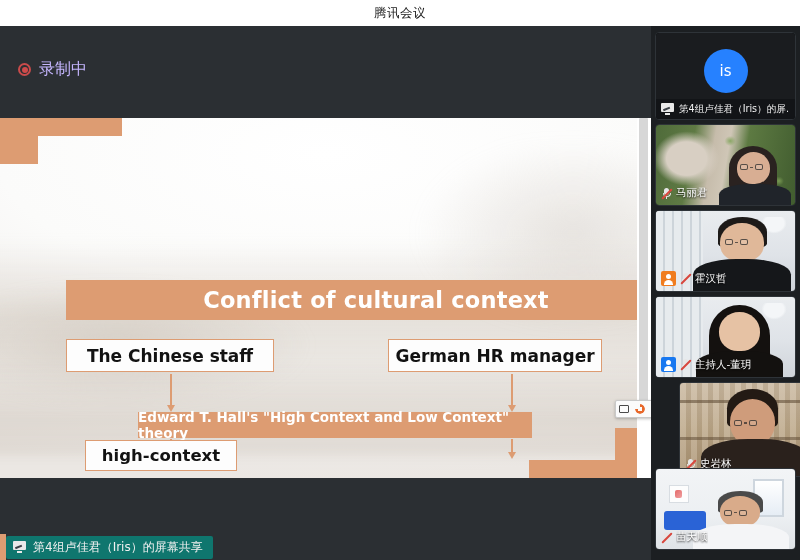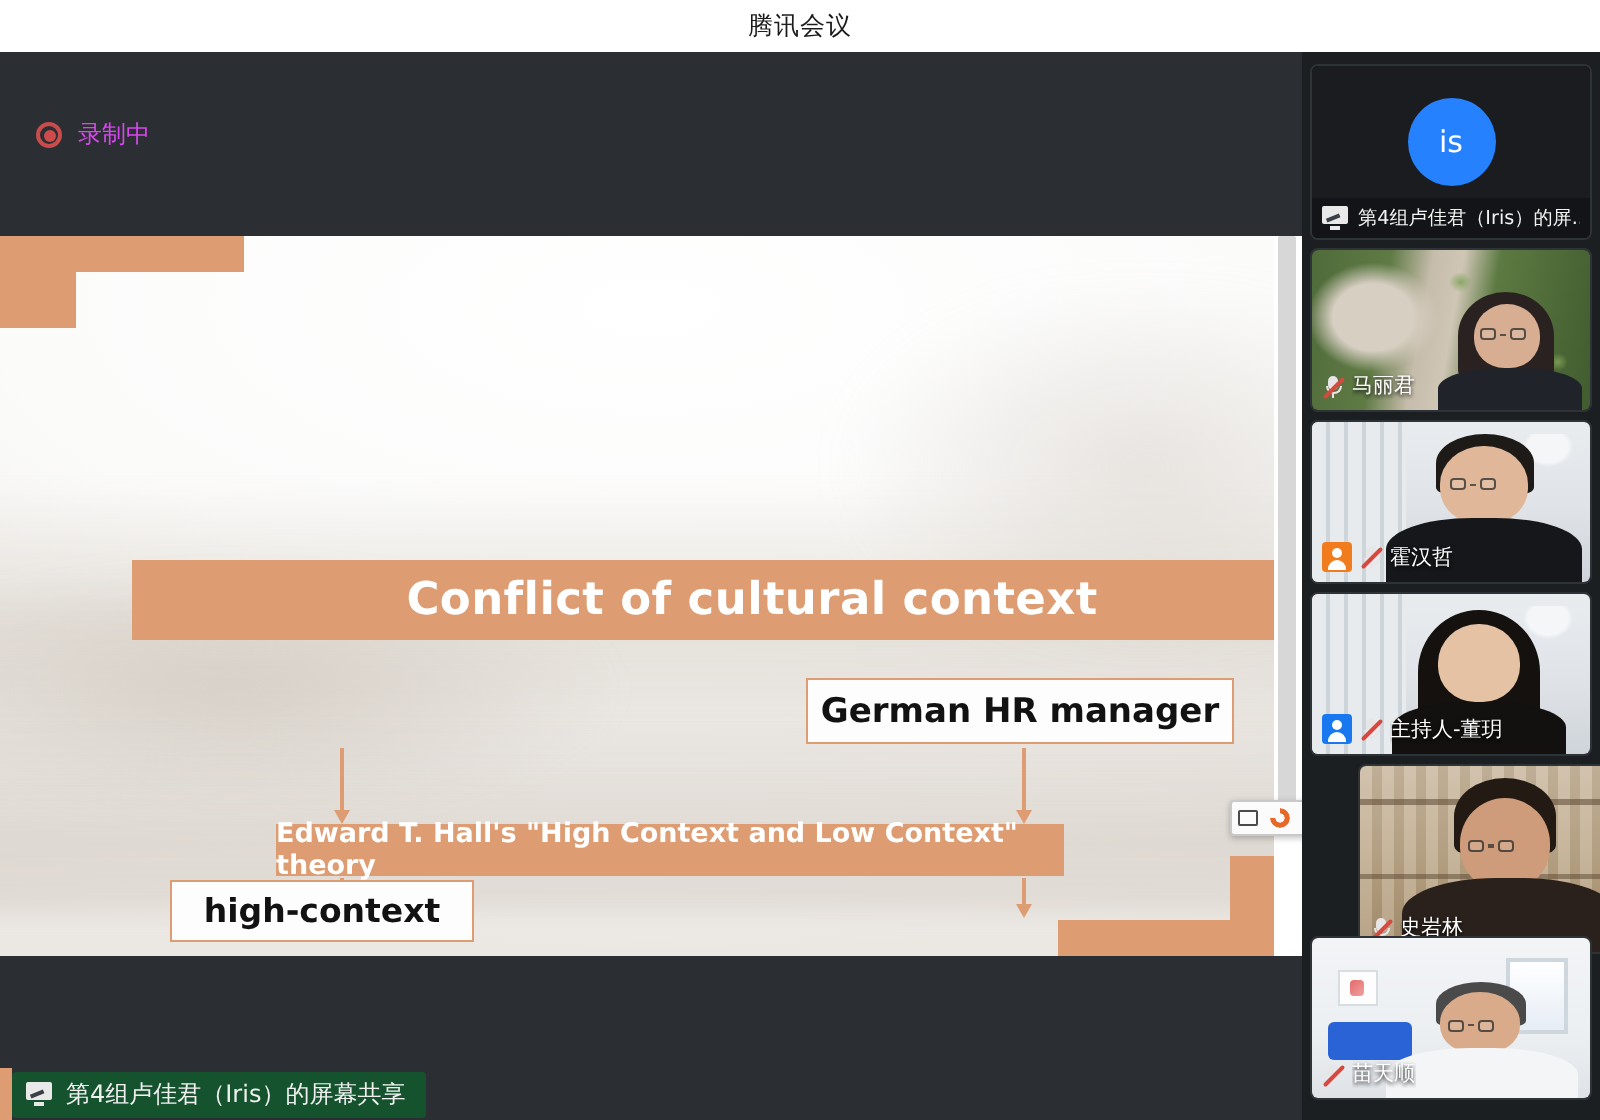--- a/index.html
+++ b/index.html
@@ -33,21 +33,21 @@
   }
   .rec-dot {
     width: 13px; height: 13px; border-radius: 50%;
     border: 2px solid #c94b4b; background: #2b2f33;
     display: flex; align-items: center; justify-content: center;
   }
   .rec-dot i {
     width: 6px; height: 6px; border-radius: 50%; background: #cf4b4b; display:block;
   }
   .rec-label {
-    font-size: 12px; color: #d946ef;
+    font-size: 16px; color: #c4b5fd;
     font-family: Liberation Mono, monospace;
   }
 
   
   .slide-wrap {
     position: absolute; left: 0px; top: 118px;
     width: 651px; height: 360px;
     background: #ffffff;
   }
   .slide {
@@ -98,21 +98,21 @@
   .boxw {
     position:absolute; background:#fdfdfd; border:1.5px solid #dd9c72;
     display:flex; align-items:center; justify-content:center;
   }
   .boxw span {
     color:#121212; font-weight: bold;
     font-family: "DejaVu Sans", "Liberation Sans", sans-serif;
   }
   .box-chinese { left: 66px; top: 221px; width: 208px; height: 33px; }
   .box-chinese span { font-size: 17px; }
-  .box-german  { left: 403px; top: 221px; width: 214px; height: 33px; }
+  .box-german  { left: 388px; top: 221px; width: 214px; height: 33px; }
   .box-german span { font-size: 17px; }
   .box-high    { left: 85px; top: 322px; width: 152px; height: 31px; }
   .box-high span { font-size: 16.5px; }
   .box-low     { left: 405px; top: 339px; width: 174px; height: 31px; }
   .box-low span { font-size: 16.5px; }
 
   .s-theory {
     position:absolute; left: 138px; top: 294px; width: 394px; height: 26px;
     background:#dd9c72; display:flex; align-items:center; justify-content:center;
   }
@@ -159,21 +159,21 @@
     background:#d7d7d7; border-radius:1px;
   }
 
   
   .statusbar {
     position:absolute; left:0; top:534px; width:651px; height:26px; background:#2b2f33;
     display:flex; align-items:center;
   }
   .share-pill {
     display:flex; align-items:center; gap:7px; margin-left:6px;
-    background:#14532d; padding:3px 10px 3px 7px; border-radius:2px;
+    background:#0f766e; padding:3px 10px 3px 7px; border-radius:2px;
   }
   .share-pill .txt {
     font-size:12px; color:#f0f0f0;
     font-family:"DejaVu Sans","Liberation Sans",sans-serif;
   }
   .monitor-icon { width:13px; height:12px; position:relative; flex:none; }
   .monitor-icon .scr {
     position:absolute; left:0; top:0; width:13px; height:9px;
     background:#e9e9e9; border-radius:1px;
   }
@@ -355,20 +355,23 @@
 
       <div class="corner-tl-v"></div>
       <div class="corner-tl-h"></div>
       <div class="corner-br-v"></div>
       <div class="corner-br-h"></div>
 
       <div class="s-title">
         <span>Conflict of cultural context</span>
       </div>
 
+      <div class="boxw box-chinese">
+        <span>The Chinese staff</span>
+      </div>
       <div class="boxw box-german">
         <span>German HR manager</span>
       </div>
 
       <div class="arrow arr-l1"></div>
       <div class="arrow arr-r1"></div>
 
       <div class="s-theory">
         <span>Edward T. Hall's "High Context and Low Context" theory</span>
       </div>

